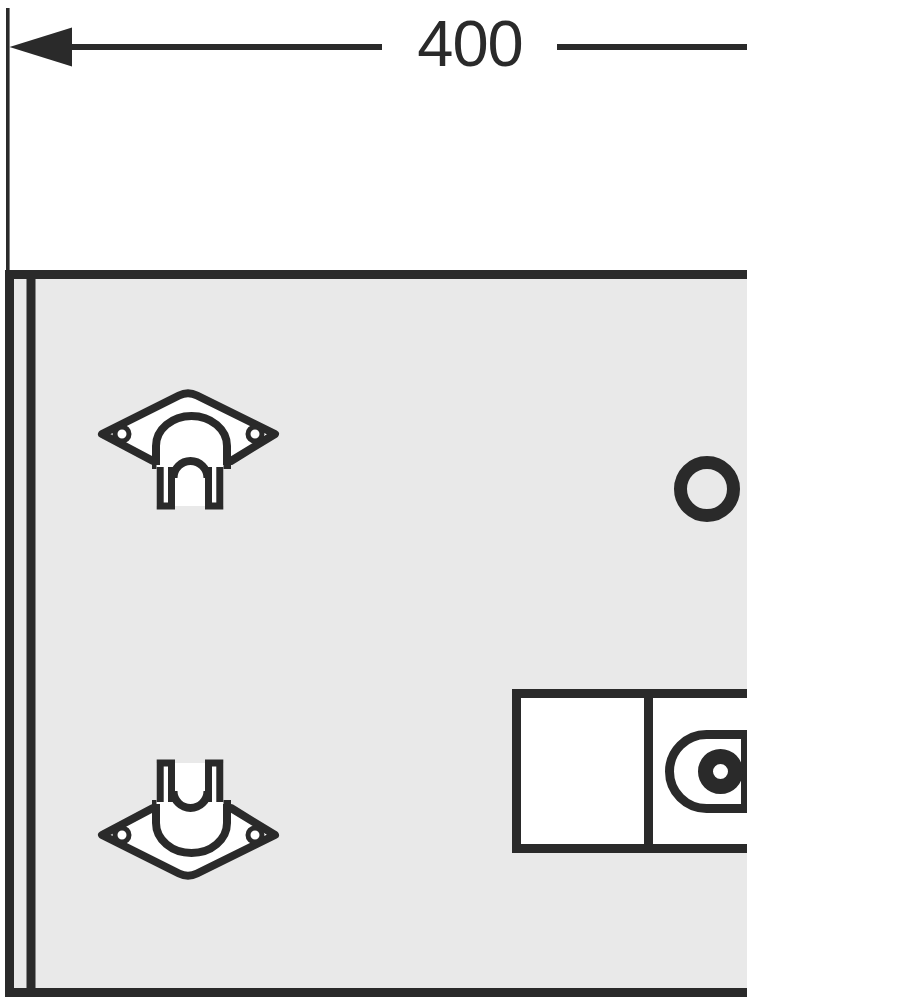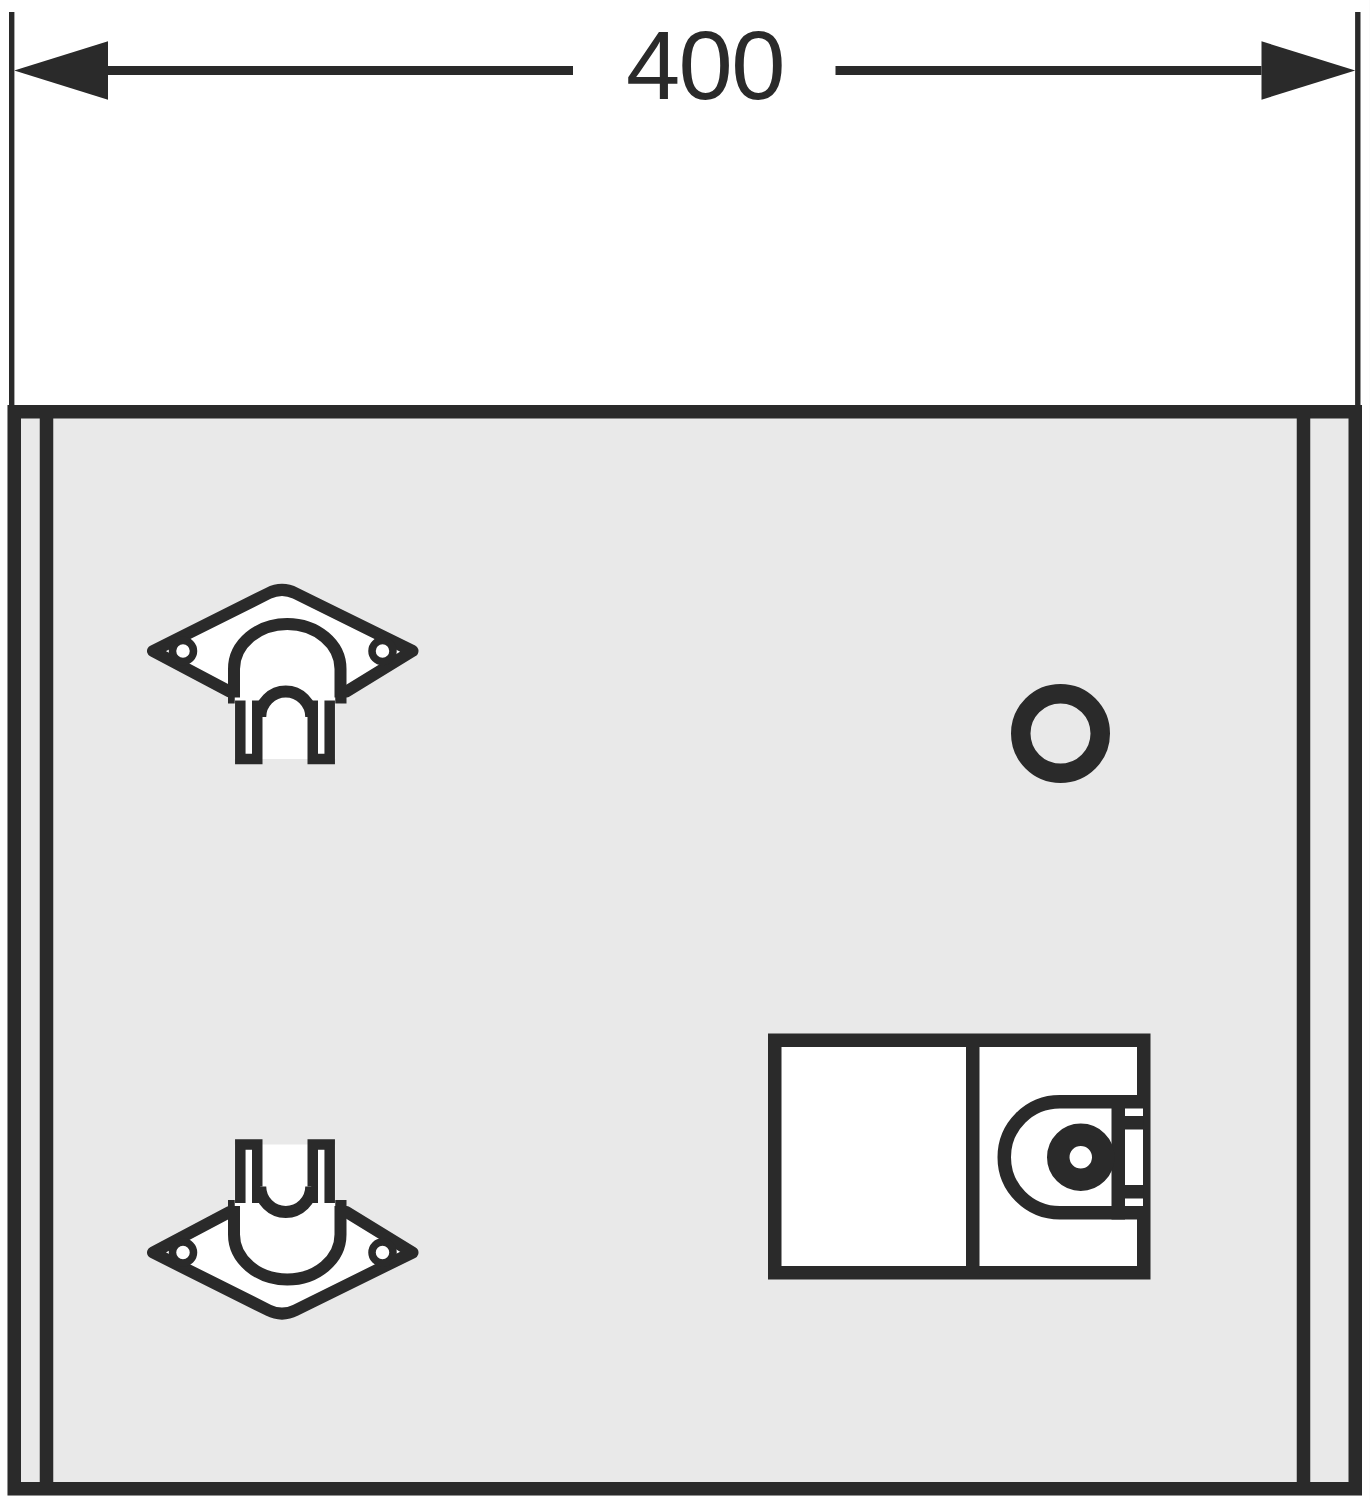--- a/index.html
+++ b/index.html
@@ -1,18 +1,18 @@
 <!DOCTYPE html>
 <html><head>
 <meta charset="utf-8">
 <style>
   html, body { margin: 0; padding: 0; background: #ffffff; }
   .stage {
     position: relative;
-    width: 913px;
+    width: 747px;
     height: 1000px;
     background: #ffffff;
     overflow: hidden;
     font-family: "Liberation Sans", sans-serif;
   }
   .stage svg { position: absolute; left: 0; top: 0; display: block; }
   .dim-label {
     font-family: "Liberation Sans", sans-serif;
     letter-spacing: -1px;
   }

